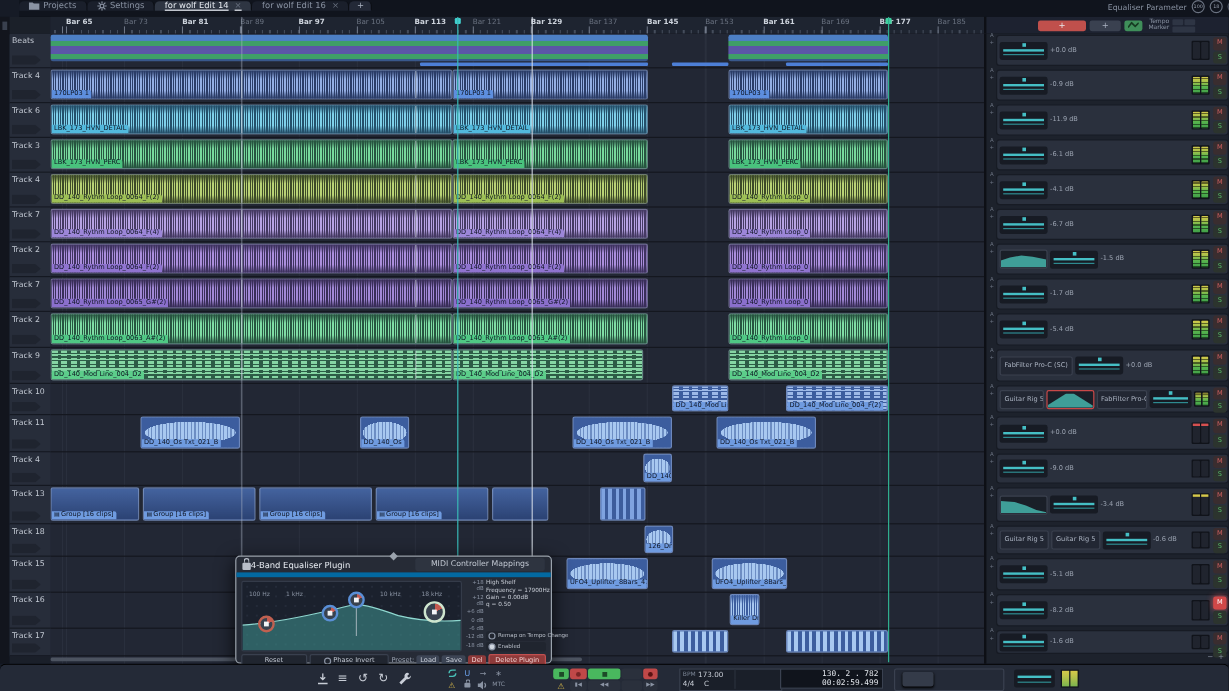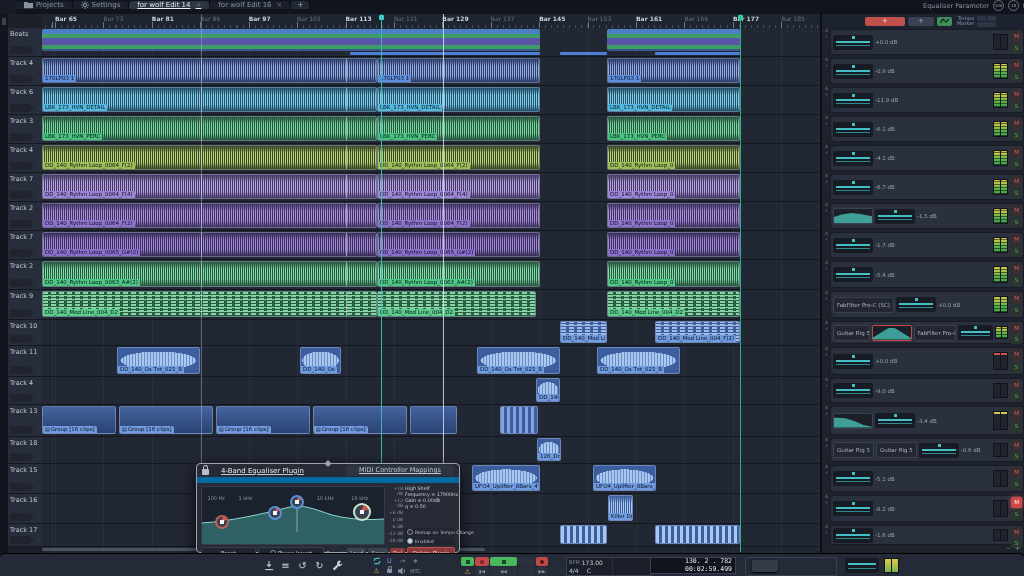--- a/index.html
+++ b/index.html
@@ -104,21 +104,21 @@
   .mscol{width:11px;display:flex;flex-direction:column;gap:1px;padding:1px;box-sizing:content-box;}
   .mbtn,.sbtn{flex:1;font-size:5.5px;text-align:center;border-radius:2px;line-height:10px;}
   .mbtn{background:#3a2d2f;color:#d06060;}
   .sbtn{background:#2c342e;color:#58b868;}
   .mbtn.on{background:#d04848;color:#fff;box-shadow:0 0 5px rgba(240,90,90,0.8);}
   #mixzoom{position:absolute;right:4px;bottom:2px;font-size:6px;color:#8a93a3;display:flex;gap:4px;z-index:2;}
   
   #eqwin{position:absolute;left:196px;top:463px;width:264px;height:90px;background:#262b36;border:1px solid #9aa2ac;
          border-radius:4px;box-shadow:0 5px 16px rgba(0,0,0,0.8);z-index:10;box-sizing:border-box;}
   #eqwin .notch{position:absolute;left:50%;top:-3px;width:5px;height:5px;background:#9aa2ac;transform:translateX(-50%) rotate(45deg);}
-  #eqtitle{height:13px;display:flex;align-items:center;gap:12px;padding:0 5px;border-bottom:6px solid #0369a1;text-decoration:underline;}
+  #eqtitle{height:13px;display:flex;align-items:center;gap:0;padding:0 5px;border-bottom:4px solid #0369a1;}
   #eqtitle .t{font-size:7px;color:#e8ecf2;flex:1;}
   #eqtab{width:108px;height:11px;background:#2e3440;border-radius:2px;font-size:6.5px;color:#c2c8d2;text-align:center;line-height:11px;}
   .lockicon{width:7px;height:6px;background:#b8bec8;border-radius:1px;position:relative;margin-top:3px;}
   .lockicon::before{content:"";position:absolute;left:1px;top:-4px;width:3px;height:3px;border:1px solid #b8bec8;border-bottom:none;border-radius:3px 3px 0 0;}
   #eqbody{display:flex;gap:2px;padding:3px 4px 0 4px;}
   #eqgraph{position:relative;width:182px;height:57px;background:#1b212d;border:1px solid #343b49;border-radius:2px;
     background-image:radial-gradient(#353e50 0.5px,transparent 0.6px);background-size:8px 8px;overflow:visible;}
   .freqlab{position:absolute;top:8px;font-size:5px;color:#8a93a3;}
   .knob{position:absolute;border-radius:50%;transform:translate(-50%,-50%);box-sizing:border-box;
         background:conic-gradient(from 8deg,#c65a50 0 58deg,#39424f 58deg 360deg);z-index:3;}

